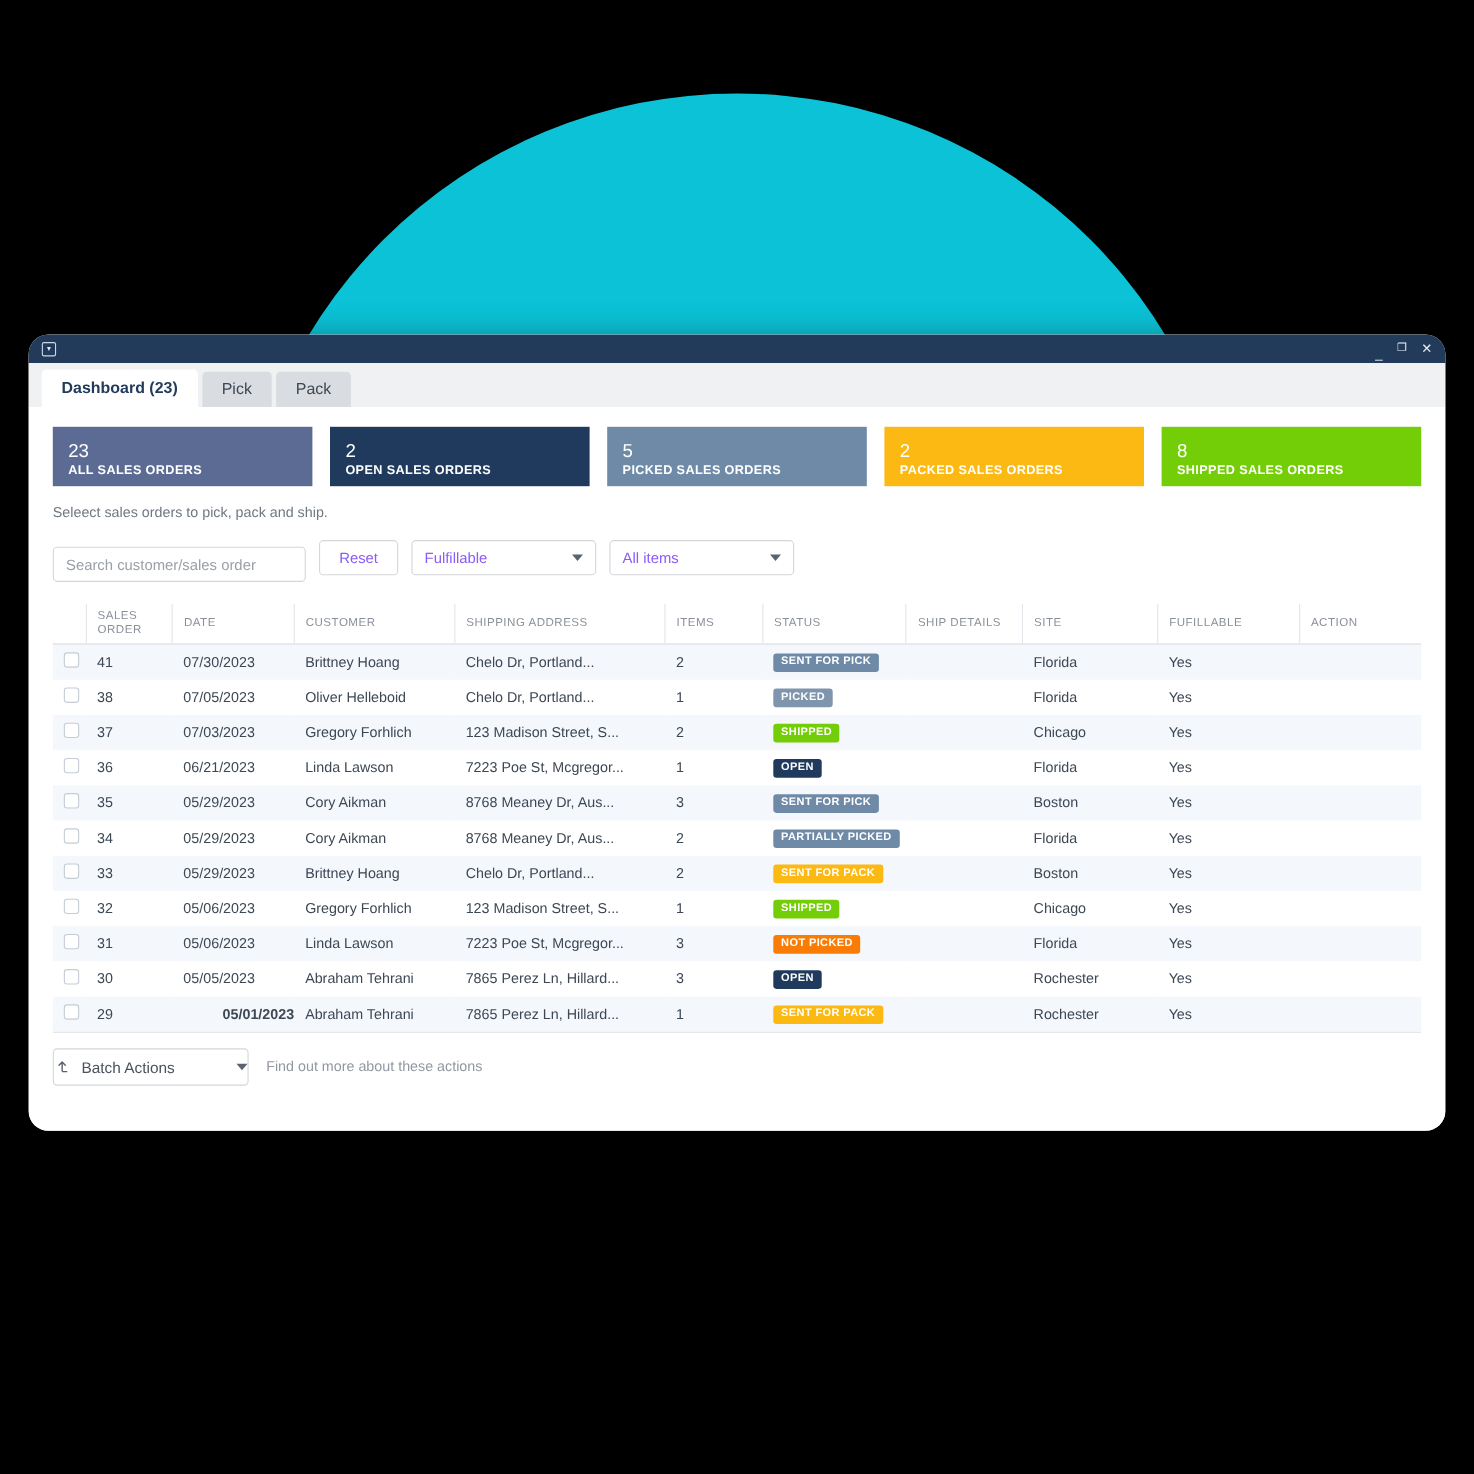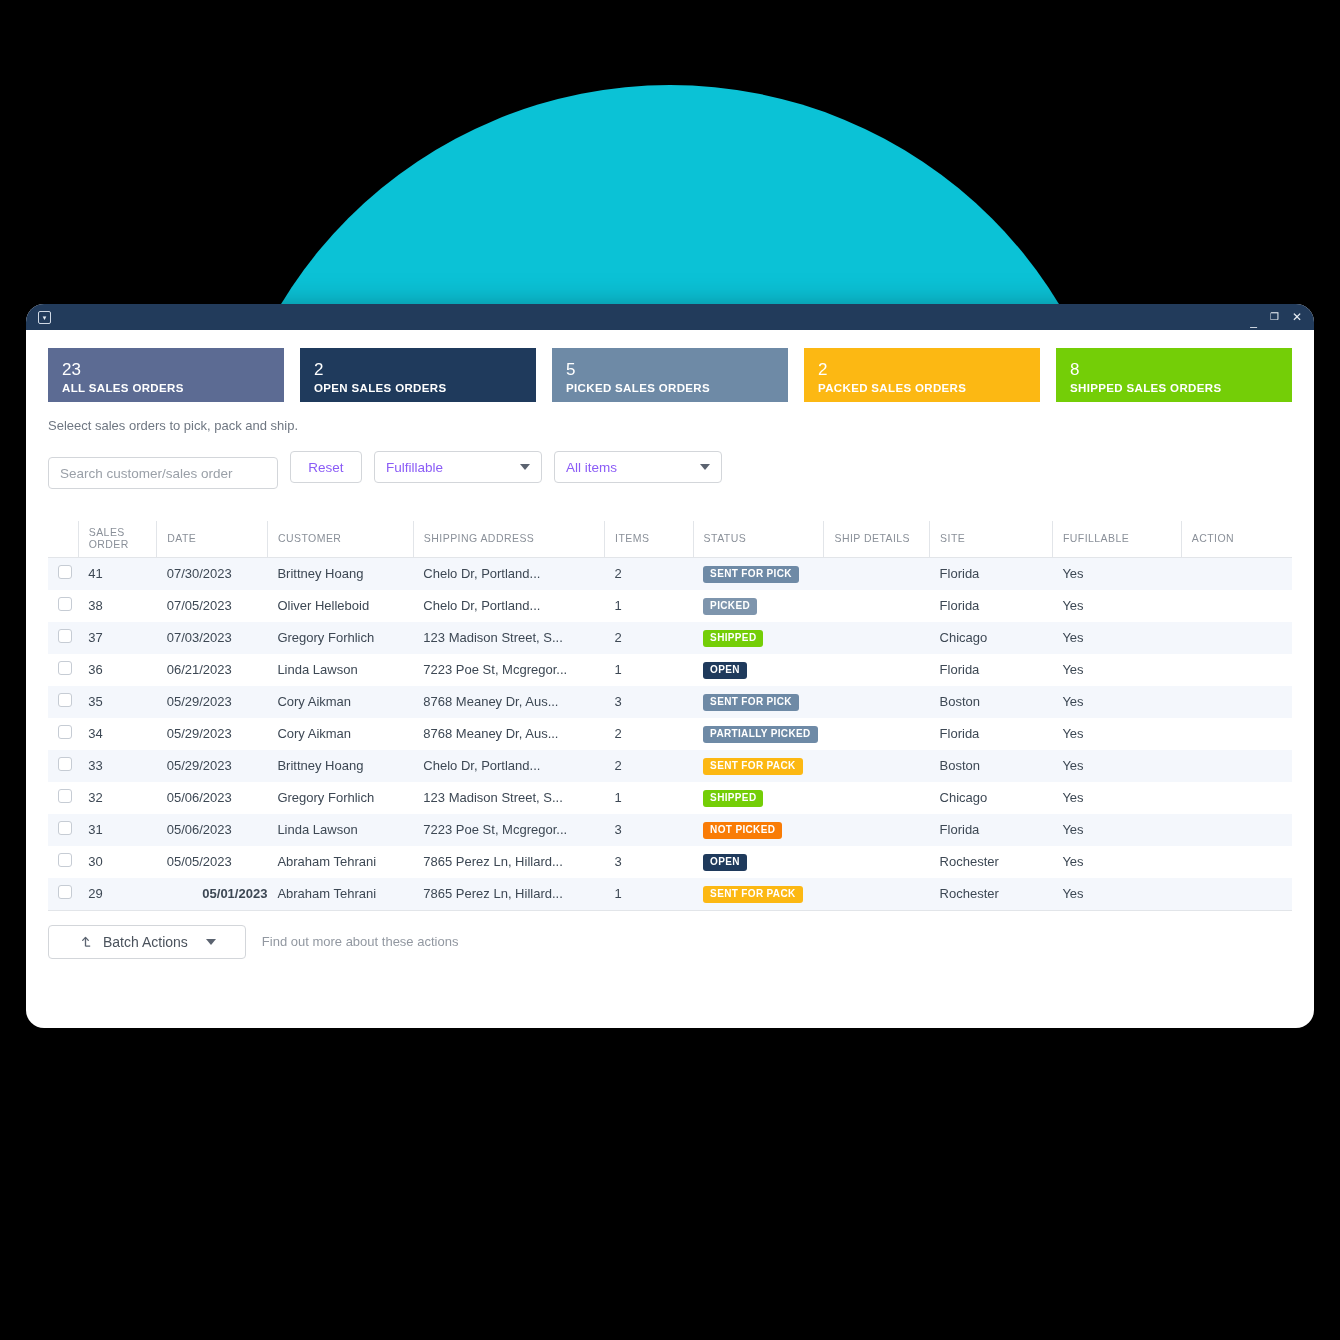--- a/index.html
+++ b/index.html
@@ -188,21 +188,21 @@
   .caret {
     width: 0; height: 0;
     border-left: 5px solid transparent;
     border-right: 5px solid transparent;
     border-top: 6px solid #5b6370;
     margin-left: 8px;
   }
 
   
   table.orders {
-    margin-top: 32px;
+    margin-top: 20px;
     width: 100%;
     border-collapse: collapse;
     table-layout: fixed;
   }
   table.orders th {
     font-size: 10.5px;
     letter-spacing: 0.45px;
     font-weight: normal;
     color: #8a9099;
     text-align: left;
@@ -275,21 +275,21 @@
     gap: 16px;
   }
   .batch-btn {
     height: 34px;
     min-width: 178px;
     border: 1px solid #d3d6da;
     border-radius: 4px;
     background: #ffffff;
     display: flex;
     align-items: center;
-    padding: 0 29px;
+    padding: 0 0;
     font-size: 14px;
     color: #4a525c;
     gap: 10px;
   }
   .batch-label { flex: 1; }
   .export-icon {
     width: 15px; height: 15px;
     display: inline-block;
     position: relative;
   }
@@ -309,20 +309,31 @@
 
     <div class="titlebar">
       <div class="tb-appicon">▾</div>
       <div class="tb-controls">
         <span class="tb-btn tb-min">_</span>
         <span class="tb-btn tb-max">❐</span>
         <span class="tb-btn tb-close">✕</span>
       </div>
     </div>
 
+    <div class="tabstrip">
+      <div class="tab active">
+        <span>Dashboard (23)</span>
+      </div>
+      <div class="tab">
+        <span>Pick</span>
+      </div>
+      <div class="tab">
+        <span>Pack</span>
+      </div>
+    </div>
 
     <div class="content">
 
       <div class="kpis">
         <div class="kpi kpi-all">
           <div class="num">23</div>
           <div class="lbl">ALL SALES ORDERS</div>
         </div>
         <div class="kpi kpi-open">
           <div class="num">2</div>

